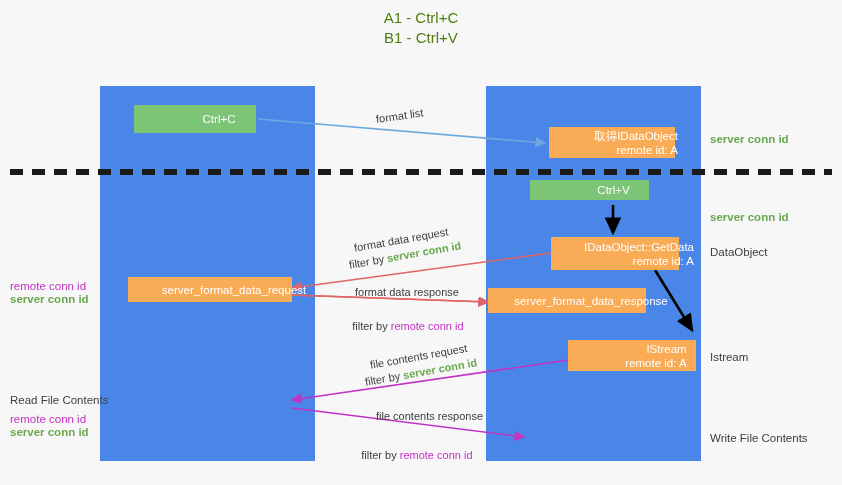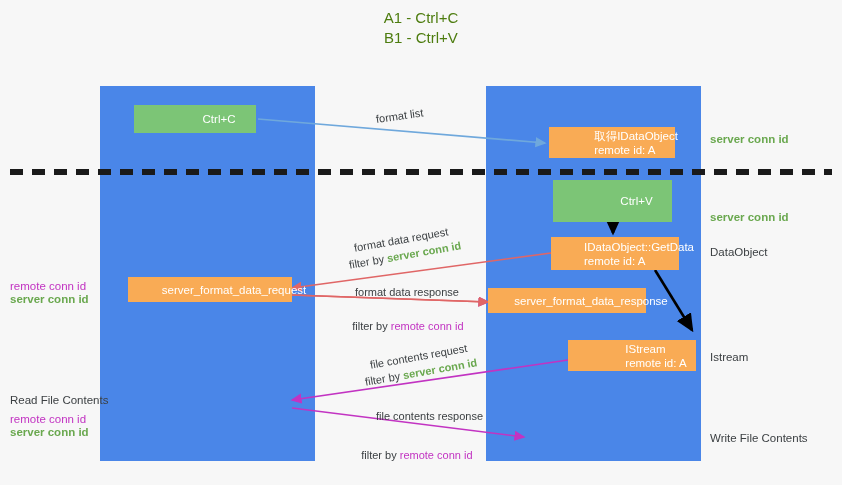--- a/index.html
+++ b/index.html
@@ -46,21 +46,21 @@
     position: absolute;
     background: #4a86e8;
   }
   .node {
     position: absolute;
     box-sizing: border-box;
     display: flex;
     flex-direction: column;
     align-items: center;
     justify-content: center;
-    text-align: left;
+    text-align: right;
     font-size: 11.5px;
     line-height: 14px;
     color: #ffffff;
     white-space: pre;
     padding-left: 48px;
   }
   .node.orange { background: #f9ab55; }
   .node.green  { background: #7cc576; }
   .side-label {
     position: absolute;
@@ -133,21 +133,21 @@
     <line x1="568" y1="360" x2="292" y2="400" stroke="#c233c2" stroke-width="1.6" marker-end="url(#ah-mag)"></line>
 
     <line x1="292" y1="408" x2="524" y2="437" stroke="#c233c2" stroke-width="1.6" marker-end="url(#ah-mag)"></line>
   </svg>
 
   <div class="node green" style="left:134px; top:105px; width:122px; height:28px;">Ctrl+C</div>
 
   <div class="node orange" style="left:549px; top:127px; width:126px; height:31px;">取得IDataObject
 remote id: A</div>
 
-  <div class="node green" style="left:553px; top:180px; width:119px; height:42px;">Ctrl+V</div>
+  <div class="node green" style="left:530px; top:180px; width:119px; height:20px;">Ctrl+V</div>
 
   <div class="node orange" style="left:551px; top:237px; width:128px; height:33px;">IDataObject::GetData
 remote id: A</div>
 
   <div class="node orange" style="left:488px; top:288px; width:158px; height:25px;">server_format_data_response</div>
 
   <div class="node orange" style="left:128px; top:277px; width:164px; height:25px;">server_format_data_request</div>
 
   <div class="node orange" style="left:568px; top:340px; width:128px; height:31px;">IStream
 remote id: A</div>

